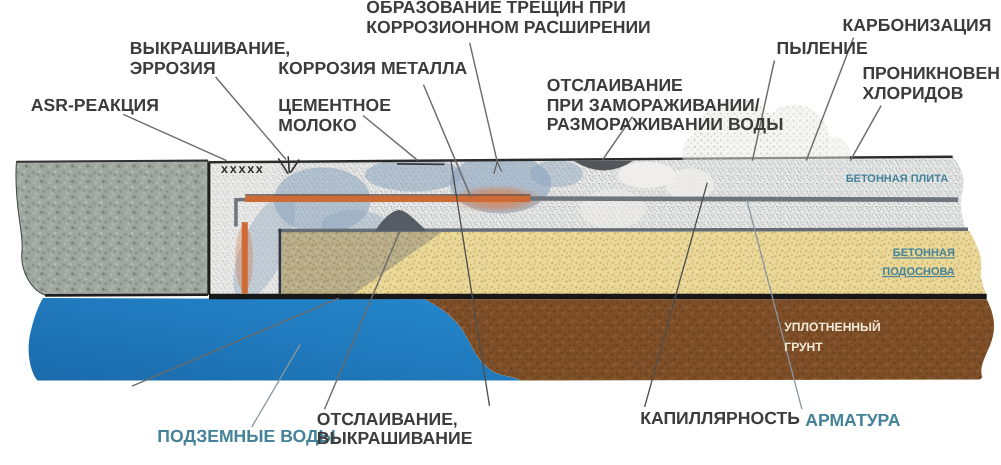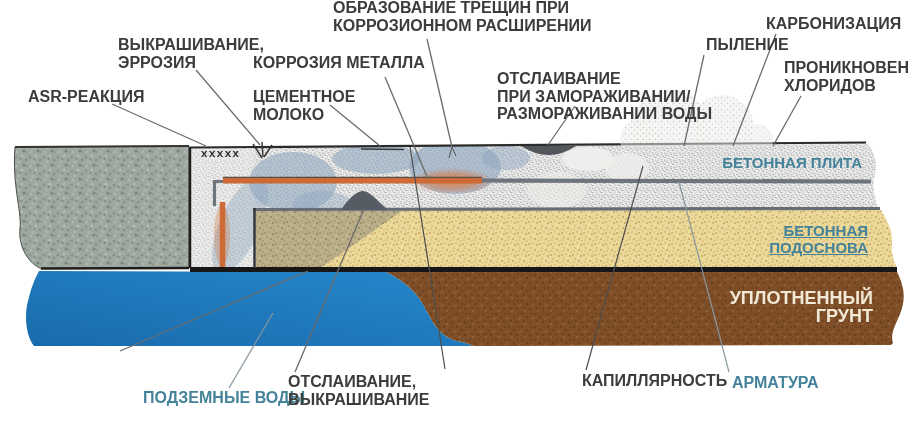--- a/index.html
+++ b/index.html
@@ -7,22 +7,22 @@
     position:relative;width:910px;height:423px;background:#fff;overflow:hidden;
     font-family:"Liberation Sans", sans-serif;
   }
   .stage svg{position:absolute;left:0;top:0;}
   .lbl{
     position:absolute;
     font-weight:700;font-size:16px;line-height:17.5px;
     color:var(--label);letter-spacing:0px;white-space:pre-line;
   }
   .teal{color:var(--teal);}
-  .onlayer{font-size:15px;line-height:16.5px;text-align:right;}
-  .soiltxt{color:var(--soil_text);font-size:18px;line-height:18px;text-align:right;}
+  .onlayer{font-size:10px;line-height:16.5px;text-align:right;}
+  .soiltxt{color:var(--soil_text);font-size:11px;line-height:18px;text-align:left;}
 </style>
 </head>
 <body>
 
 <div class="stage">
 
 <svg width="910" height="423" viewBox="0 0 910 423">
   <defs>
     <pattern id="pSlab" width="9" height="7" patternUnits="userSpaceOnUse">
       <rect width="9" height="7" style="fill:var(--slab_base)"></rect>

